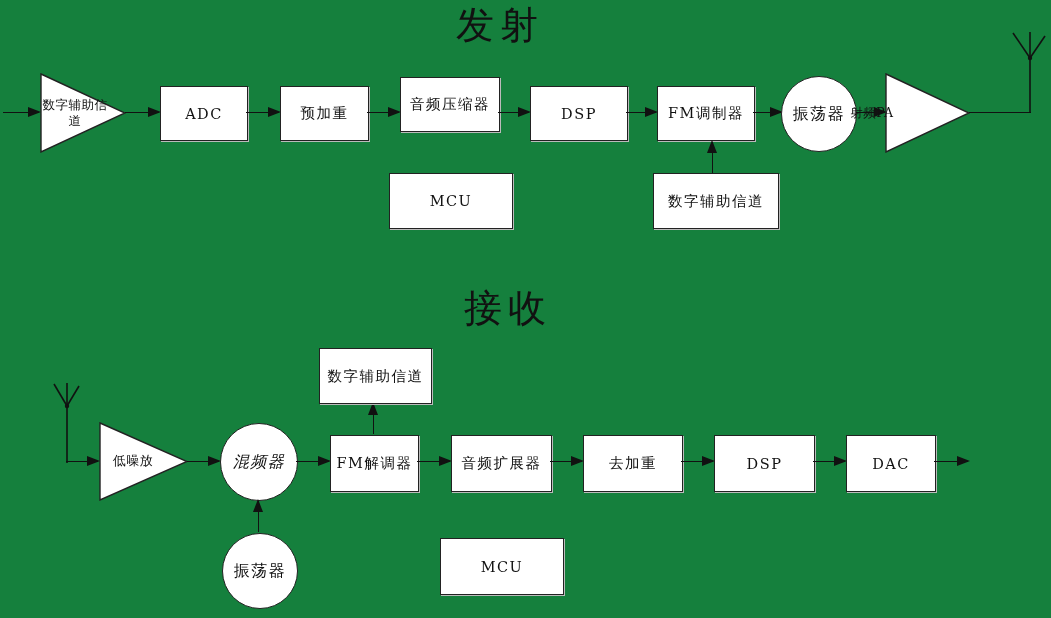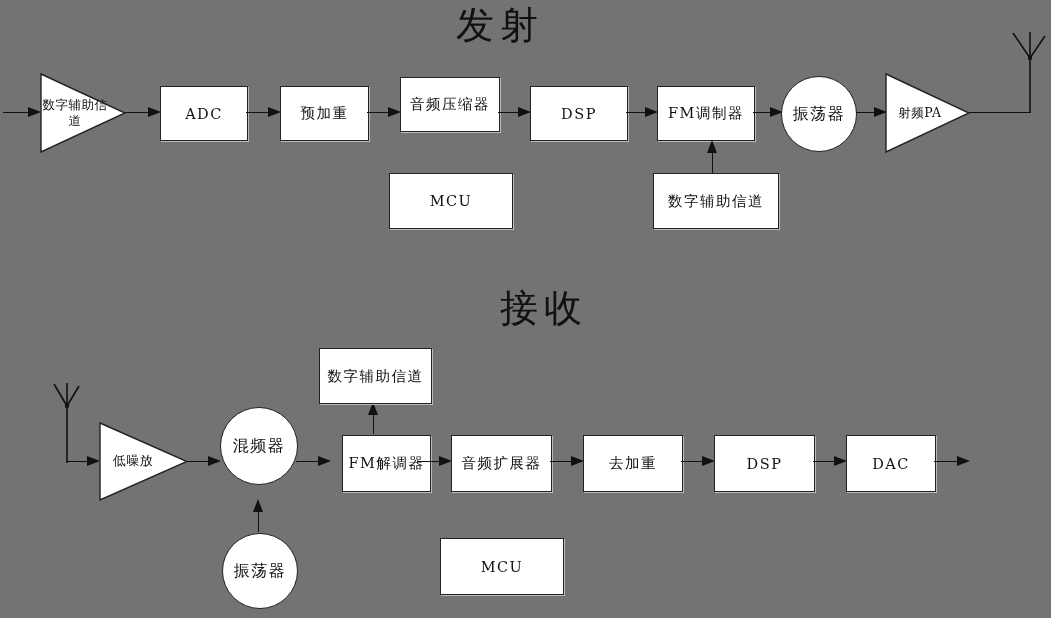--- a/index.html
+++ b/index.html
@@ -1,17 +1,17 @@
 <!DOCTYPE html>
 <html><head>
 <meta charset="utf-8">
 <style>
   html,body{margin:0;padding:0;background:#e8e8e8;}
   #canvas{
-    position:relative;width:1051px;height:618px;background:#737373;
+    position:relative;width:1051px;height:618px;background:#15803d;
     font-family:"DejaVu Serif","Liberation Serif",serif;color:#111;
     overflow:hidden;
   }
   .title{
     position:absolute;text-align:center;font-size:38px;letter-spacing:6px;
     color:#111;white-space:nowrap;
   }
   .box{
     position:absolute;border:1.4px solid #222;background:#fff;
     display:flex;align-items:center;justify-content:center;
@@ -83,39 +83,39 @@
 
   <div class="circle" style="left:781px;top:76px;width:74px;height:74px;">振荡器</div>
 
   <div class="harrow" style="left:856px;top:112px;width:29px;"></div>
 
   <div class="tri" style="left:885px;top:73px;width:85px;height:80px;">
     <svg width="85" height="80" viewBox="0 0 85 80">
       <polygon points="1,1 84,40 1,79" fill="#ffffff" stroke="#222" stroke-width="1.4"></polygon>
     </svg>
   </div>
-  <div class="tri-label" style="left:892px;top:105px;width:56px;">射频PA</div>
+  <div class="tri-label" style="left:844px;top:105px;width:56px;">射频PA</div>
 
   <div class="hline" style="left:969px;top:112px;width:62px;"></div>
 
   <div class="tri" style="left:1008px;top:28px;width:42px;height:86px;">
     <svg width="42" height="86" viewBox="0 0 42 86">
       <line x1="22" y1="4" x2="22" y2="85" stroke="#111" stroke-width="1.6"></line>
       <line x1="5" y1="5" x2="22" y2="30" stroke="#111" stroke-width="1.6"></line>
       <line x1="37" y1="8" x2="22" y2="30" stroke="#111" stroke-width="1.6"></line>
       <circle cx="22" cy="30" r="2.2" fill="#111"></circle>
     </svg>
   </div>
 
   <div class="box" style="left:389px;top:173px;width:122px;height:54px;">MCU</div>
 
   <div class="uparrow" style="left:712px;top:142px;height:31px;"></div>
   <div class="box" style="left:653px;top:173px;width:124px;height:54px;">数字辅助信道</div>
 
-  <div class="title" style="left:448px;top:283px;width:140px;text-align:right;">接收</div>
+  <div class="title" style="left:438px;top:283px;width:140px;">接收</div>
 
   <div class="tri" style="left:50px;top:380px;width:36px;height:84px;">
     <svg width="36" height="84" viewBox="0 0 36 84">
       <line x1="17" y1="3" x2="17" y2="83" stroke="#111" stroke-width="1.6"></line>
       <line x1="4" y1="4" x2="17" y2="26" stroke="#111" stroke-width="1.6"></line>
       <line x1="29" y1="6" x2="17" y2="26" stroke="#111" stroke-width="1.6"></line>
       <circle cx="17" cy="26" r="2.2" fill="#111"></circle>
     </svg>
   </div>
 
@@ -123,25 +123,25 @@
 
   <div class="tri" style="left:99px;top:422px;width:89px;height:79px;">
     <svg width="89" height="79" viewBox="0 0 89 79">
       <polygon points="1,1 88,39.5 1,78" fill="#ffffff" stroke="#222" stroke-width="1.4"></polygon>
     </svg>
   </div>
   <div class="tri-label" style="left:103px;top:453px;width:60px;font-size:13px;">低噪放</div>
 
   <div class="harrow" style="left:187px;top:461px;width:32px;"></div>
 
-  <div class="circle" style="left:220px;top:407px;width:76px;height:76px;">混频器</div>
+  <div class="circle" style="left:220px;top:423px;width:76px;height:76px;font-style:italic;">混频器</div>
 
   <div class="harrow" style="left:296px;top:461px;width:33px;"></div>
 
-  <div class="box" style="left:330px;top:435px;width:87px;height:55px;margin-left:12px;">FM解调器</div>
+  <div class="box" style="left:330px;top:435px;width:87px;height:55px;">FM解调器</div>
 
   <div class="uparrow" style="left:373px;top:404px;height:30px;"></div>
   <div class="box" style="left:319px;top:348px;width:111px;height:54px;">数字辅助信道</div>
 
   <div class="harrow" style="left:417px;top:461px;width:33px;"></div>
 
   <div class="box" style="left:451px;top:435px;width:99px;height:55px;">音频扩展器</div>
 
   <div class="harrow" style="left:550px;top:461px;width:32px;"></div>
 

